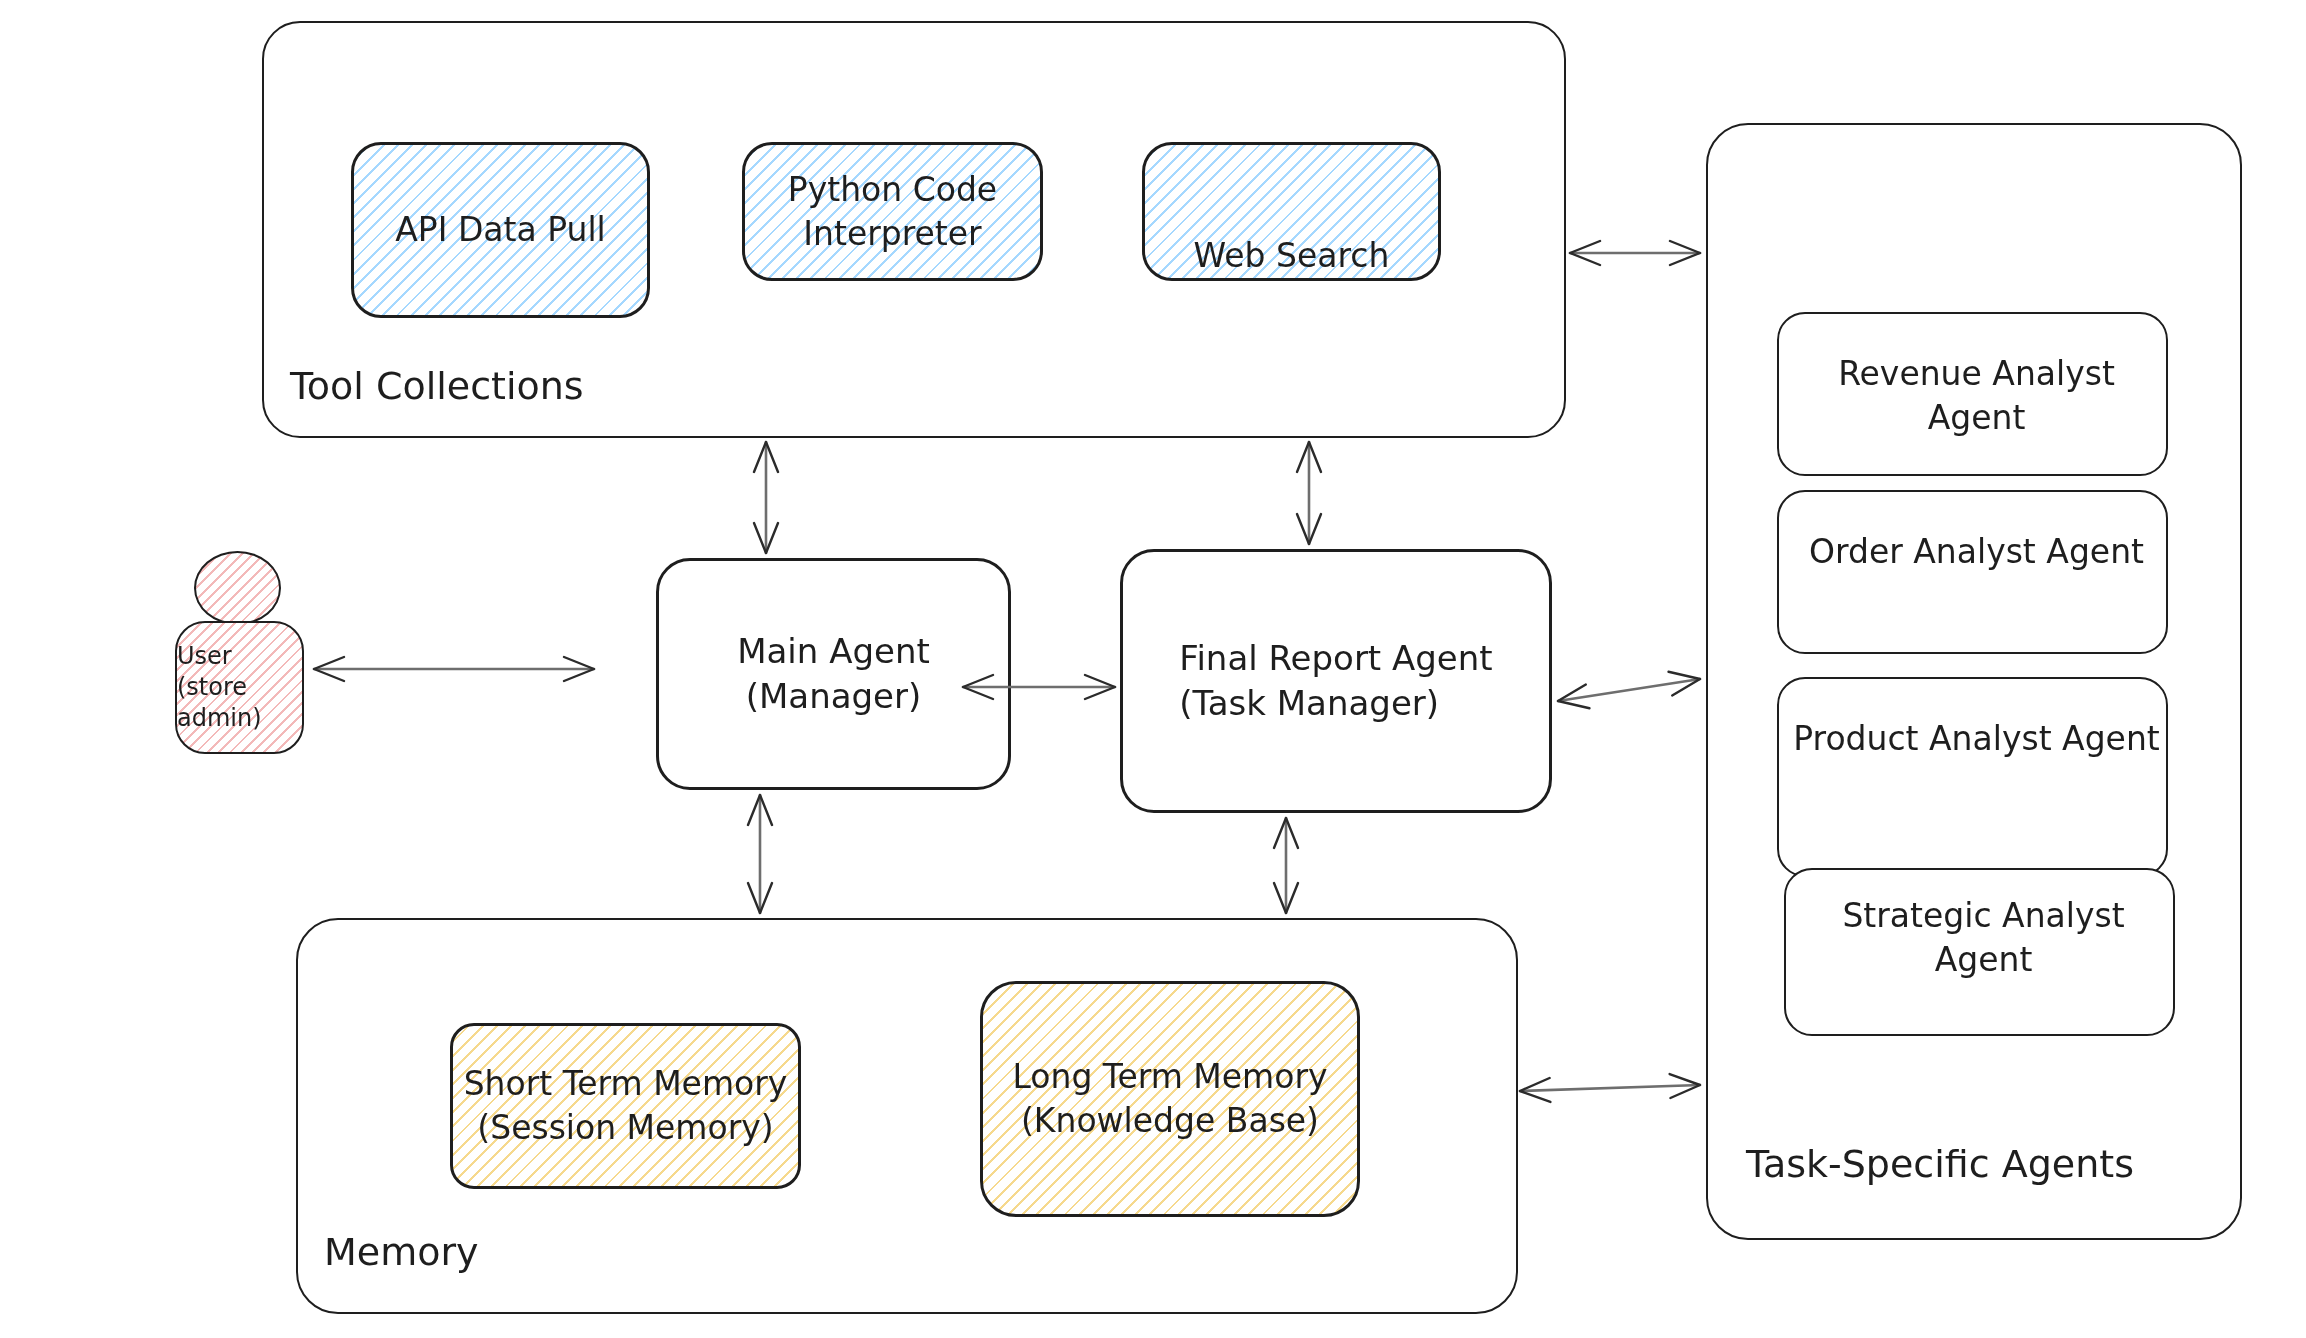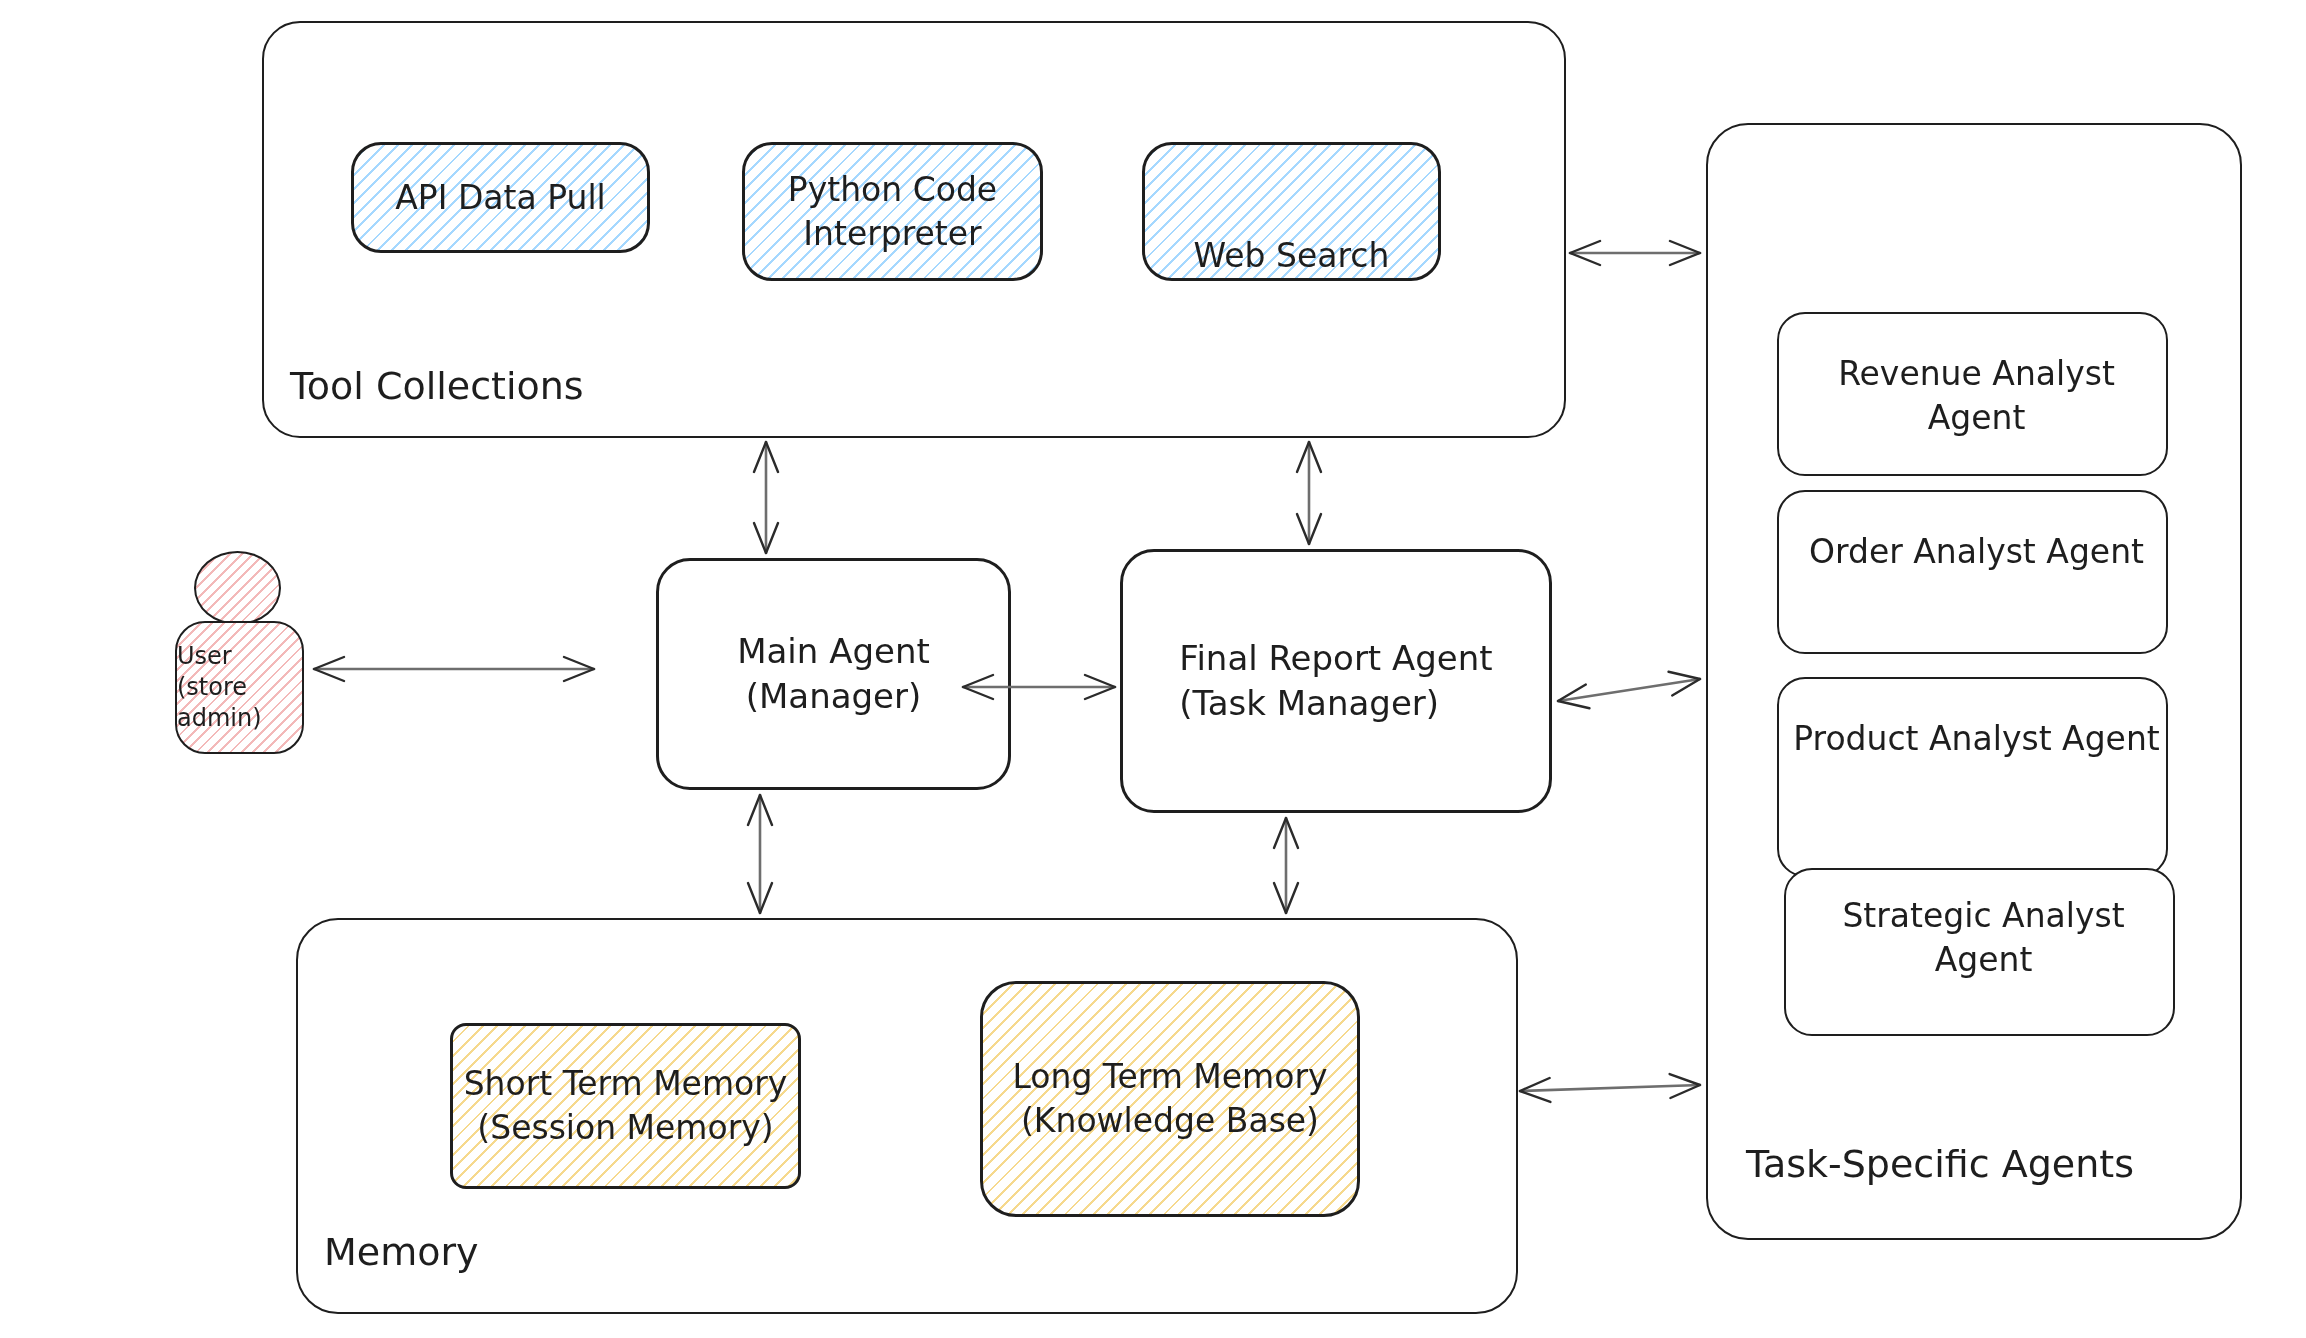--- a/index.html
+++ b/index.html
@@ -50,21 +50,21 @@
   .edges polyline{fill:none;stroke:var(--arrow-head);stroke-width:2.4px;stroke-linecap:round;stroke-linejoin:round;}
 </style>
 </head>
 <body>
 
 <div id="canvas">
 
   <div class="box section" style="left:262px;top:21px;width:1304px;height:417px;">
     <div class="corner-lbl" style="left:26px;bottom:28px;">Tool Collections</div>
   </div>
-  <div class="box hatch-blue" style="left:351px;top:142px;width:299px;height:111px;border-radius:30px;">
+  <div class="box hatch-blue" style="left:351px;top:142px;width:299px;height:176px;border-radius:30px;">
     <div class="lbl tool-lbl">API Data Pull</div>
   </div>
   <div class="box hatch-blue" style="left:742px;top:142px;width:301px;height:139px;border-radius:30px;">
     <div class="lbl tool-lbl">Python Code
 Interpreter</div>
   </div>
   <div class="box hatch-blue" style="left:1142px;top:142px;width:299px;height:139px;border-radius:30px;align-items:flex-end;">
     <div class="lbl tool-lbl">Web Search</div>
   </div>
 
@@ -81,21 +81,21 @@
     <div class="lbl agent-lbl">Product Analyst Agent</div>
   </div>
   <div class="box agentbox" style="left:1784px;top:868px;width:391px;height:168px;">
     <div class="lbl agent-lbl two-line">Strategic Analyst
 Agent</div>
   </div>
 
   <div class="box section" style="left:296px;top:918px;width:1222px;height:396px;border-radius:42px;">
     <div class="corner-lbl" style="left:26px;bottom:38px;">Memory</div>
   </div>
-  <div class="box hatch-yellow" style="left:450px;top:1023px;width:351px;height:166px;border-radius:16px;">
+  <div class="box hatch-yellow" style="left:450px;top:1023px;width:351px;height:166px;border-radius:24px;">
     <div class="lbl tool-lbl">Short Term Memory
 (Session Memory)</div>
   </div>
   <div class="box hatch-yellow" style="left:980px;top:981px;width:380px;height:236px;border-radius:36px;">
     <div class="lbl tool-lbl">Long Term Memory
 (Knowledge Base)</div>
   </div>
 
   <div class="box" style="left:620px;top:558px;width:355px;height:232px;margin-left:36px;">
     <div class="lbl node-lbl">Main Agent

